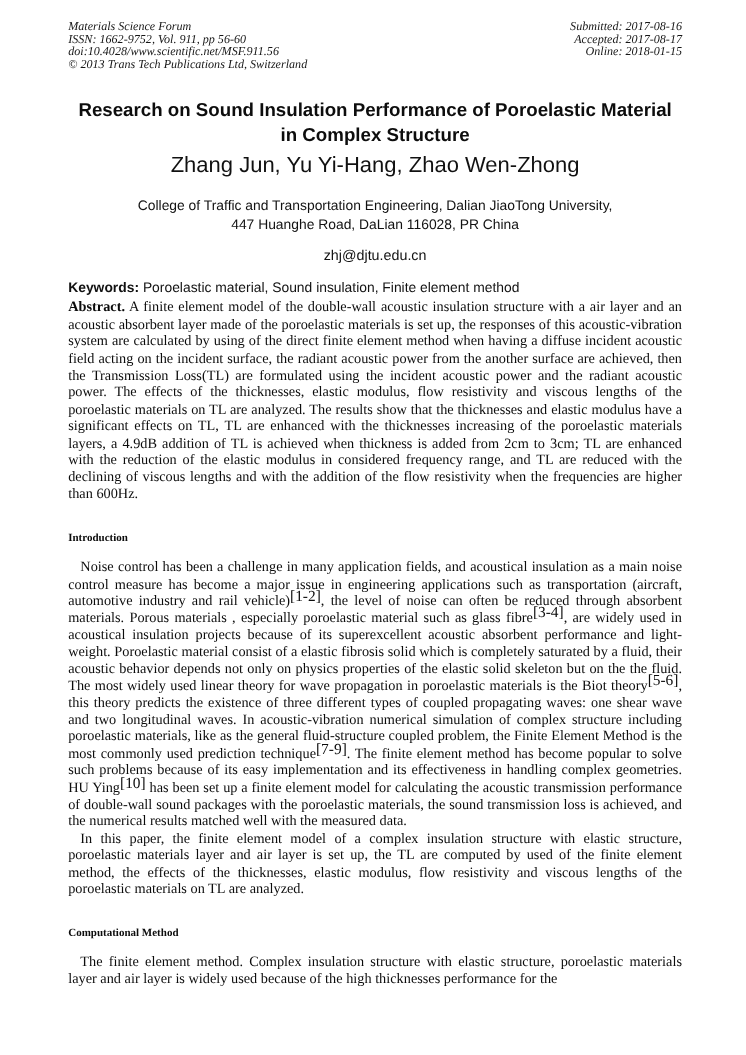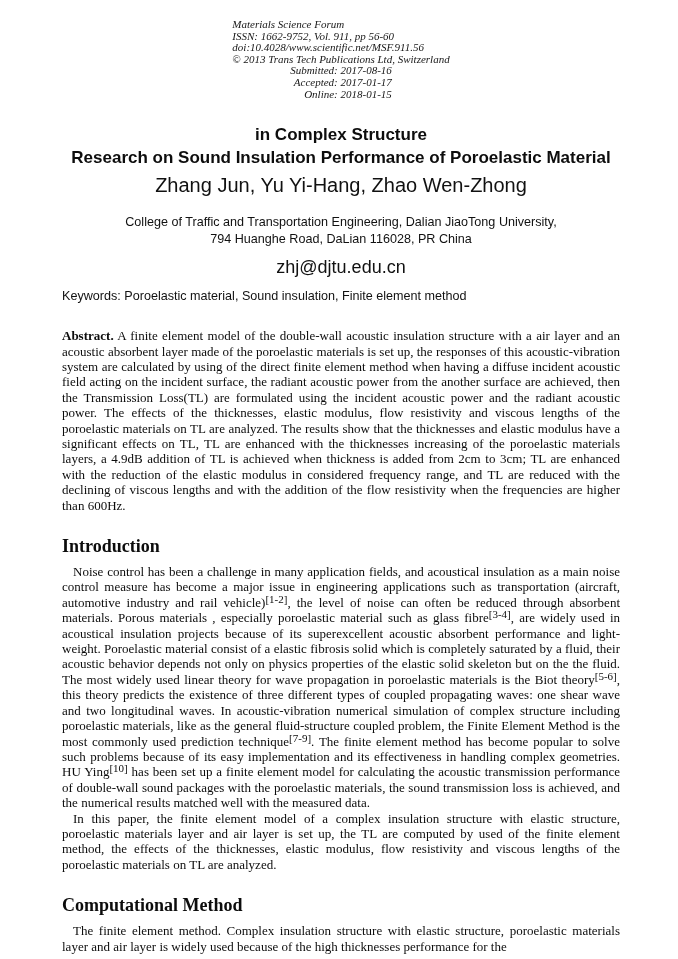--- a/index.html
+++ b/index.html
@@ -9,26 +9,25 @@
   .page {
     width: 678px; height: 959px;
     padding: 19px 58px 0 62px;
     font-family: "Liberation Serif", serif;
   }
 
   
   .header-row {
     display: flex;
     justify-content: space-between;
-    align-items: center;
+    align-items: flex-start;
     font-style: italic;
     font-size: 11px;
     line-height: 11.6px;
     color: #161616;
-    flex-direction: column;
   }
   .header-right { text-align: right; }
   .header-row div { white-space: nowrap; }
 
   
   .title {
     margin-top: 23px;
     text-align: center;
     font-family: "Liberation Sans", sans-serif;
     font-weight: bold;
@@ -53,92 +52,92 @@
     font-family: "Liberation Sans", sans-serif;
     font-size: 12.6px;
     line-height: 17px;
   }
   .affiliation div { white-space: nowrap; }
 
   .email {
     margin-top: 11px;
     text-align: center;
     font-family: "Liberation Sans", sans-serif;
-    font-size: 18px;
+    font-size: 13px;
     line-height: 16px;
   }
 
   
   .keywords {
     margin-top: 13px;
     font-family: "Liberation Sans", sans-serif;
     font-size: 12.6px;
     line-height: 16px;
   }
-  .keywords .kw-label { font-weight: normal; }
+  .keywords .kw-label { font-weight: bold; }
 
   
   .body-par {
     font-family: "Liberation Serif", serif;
     font-size: 13px;
     line-height: 15.4px;
     text-align: justify;
     color: #0c0c0c;
   }
-  .abstract { margin-top: 24px; }
+  .abstract { margin-top: 2px; }
   .abstract .ab-label { font-weight: bold; }
 
   .section-heading {
     margin-top: 25px;
     font-family: "Liberation Serif", serif;
     font-weight: bold;
-    font-size: 18px;
+    font-size: 10px;
     line-height: 17px;
     color: #0c0c0c;
   }
 
   .indent-par { margin-top: 9px; text-indent: 11px; }
   .follow-par { margin-top: 0; text-indent: 11px; }
   .par-lead { font-weight: normal; }
 
   sup {
-    font-size: 11px;
+    font-size: 14px;
     line-height: 0;
     vertical-align: 4px;
   }
 </style>
 </head>
 <body>
 
 <div class="page">
 
   <div class="header-row">
     <div class="header-left">
         <div>Materials Science Forum</div>
         <div>ISSN: 1662-9752, Vol. 911, pp 56-60</div>
         <div>doi:10.4028/www.scientific.net/MSF.911.56</div>
         <div>© 2013 Trans Tech Publications Ltd, Switzerland</div>
       </div>
     <div class="header-right">
         <div>Submitted: 2017-08-16</div>
-        <div>Accepted: 2017-01-17</div>
+        <div>Accepted: 2017-08-17</div>
         <div>Online: 2018-01-15</div>
       </div>
   </div>
 
   <div class="title">
+      <div>Research on Sound Insulation Performance of Poroelastic Material</div>
       <div>in Complex Structure</div>
-      <div>Research on Sound Insulation Performance of Poroelastic Material</div>
     </div>
 
   <div class="authors">Zhang Jun, Yu Yi-Hang, Zhao Wen-Zhong</div>
 
   <div class="affiliation">
       <div>College of Traffic and Transportation Engineering, Dalian JiaoTong University,</div>
-      <div>794 Huanghe Road, DaLian 116028, PR China</div>
+      <div>447 Huanghe Road, DaLian 116028, PR China</div>
     </div>
 
   <div class="email">zhj@djtu.edu.cn</div>
 
   <div class="keywords">
     <span class="kw-label">Keywords:</span><span> Poroelastic material, Sound insulation, Finite element method</span>
   </div>
 
   <div class="body-par abstract">
     <span class="ab-label">Abstract.</span><span> A finite element model of the double-wall acoustic insulation structure with a air layer and an acoustic absorbent layer made of the poroelastic materials is set up, the responses of this acoustic-vibration system are calculated by using of the direct finite element method when having a diffuse incident acoustic field acting on the incident surface, the radiant acoustic power from the another surface are achieved, then the Transmission Loss(TL) are formulated using the incident acoustic power and the radiant acoustic power. The effects of the thicknesses, elastic modulus, flow resistivity and viscous lengths of the poroelastic materials on TL are analyzed. The results show that the thicknesses and elastic modulus have a significant effects on TL, TL are enhanced with the thicknesses increasing of the poroelastic materials layers, a 4.9dB addition of TL is achieved when thickness is added from 2cm to 3cm; TL are enhanced with the reduction of the elastic modulus in considered frequency range, and TL are reduced with the declining of viscous lengths and with the addition of the flow resistivity when the frequencies are higher than 600Hz.</span>

